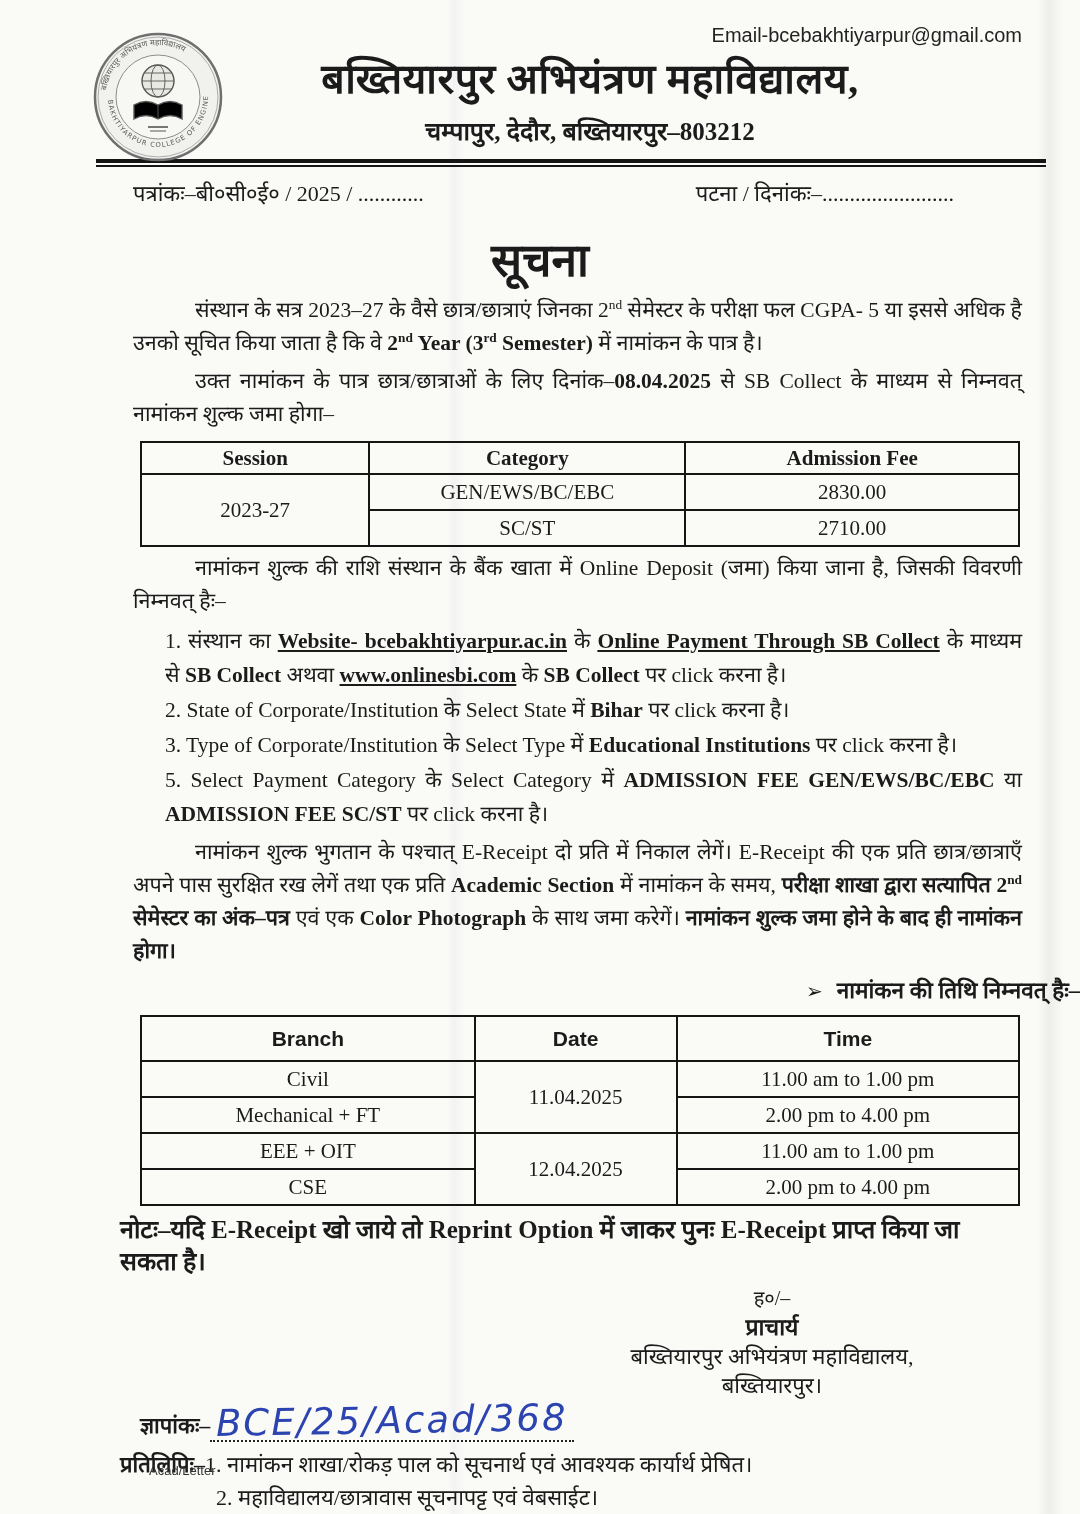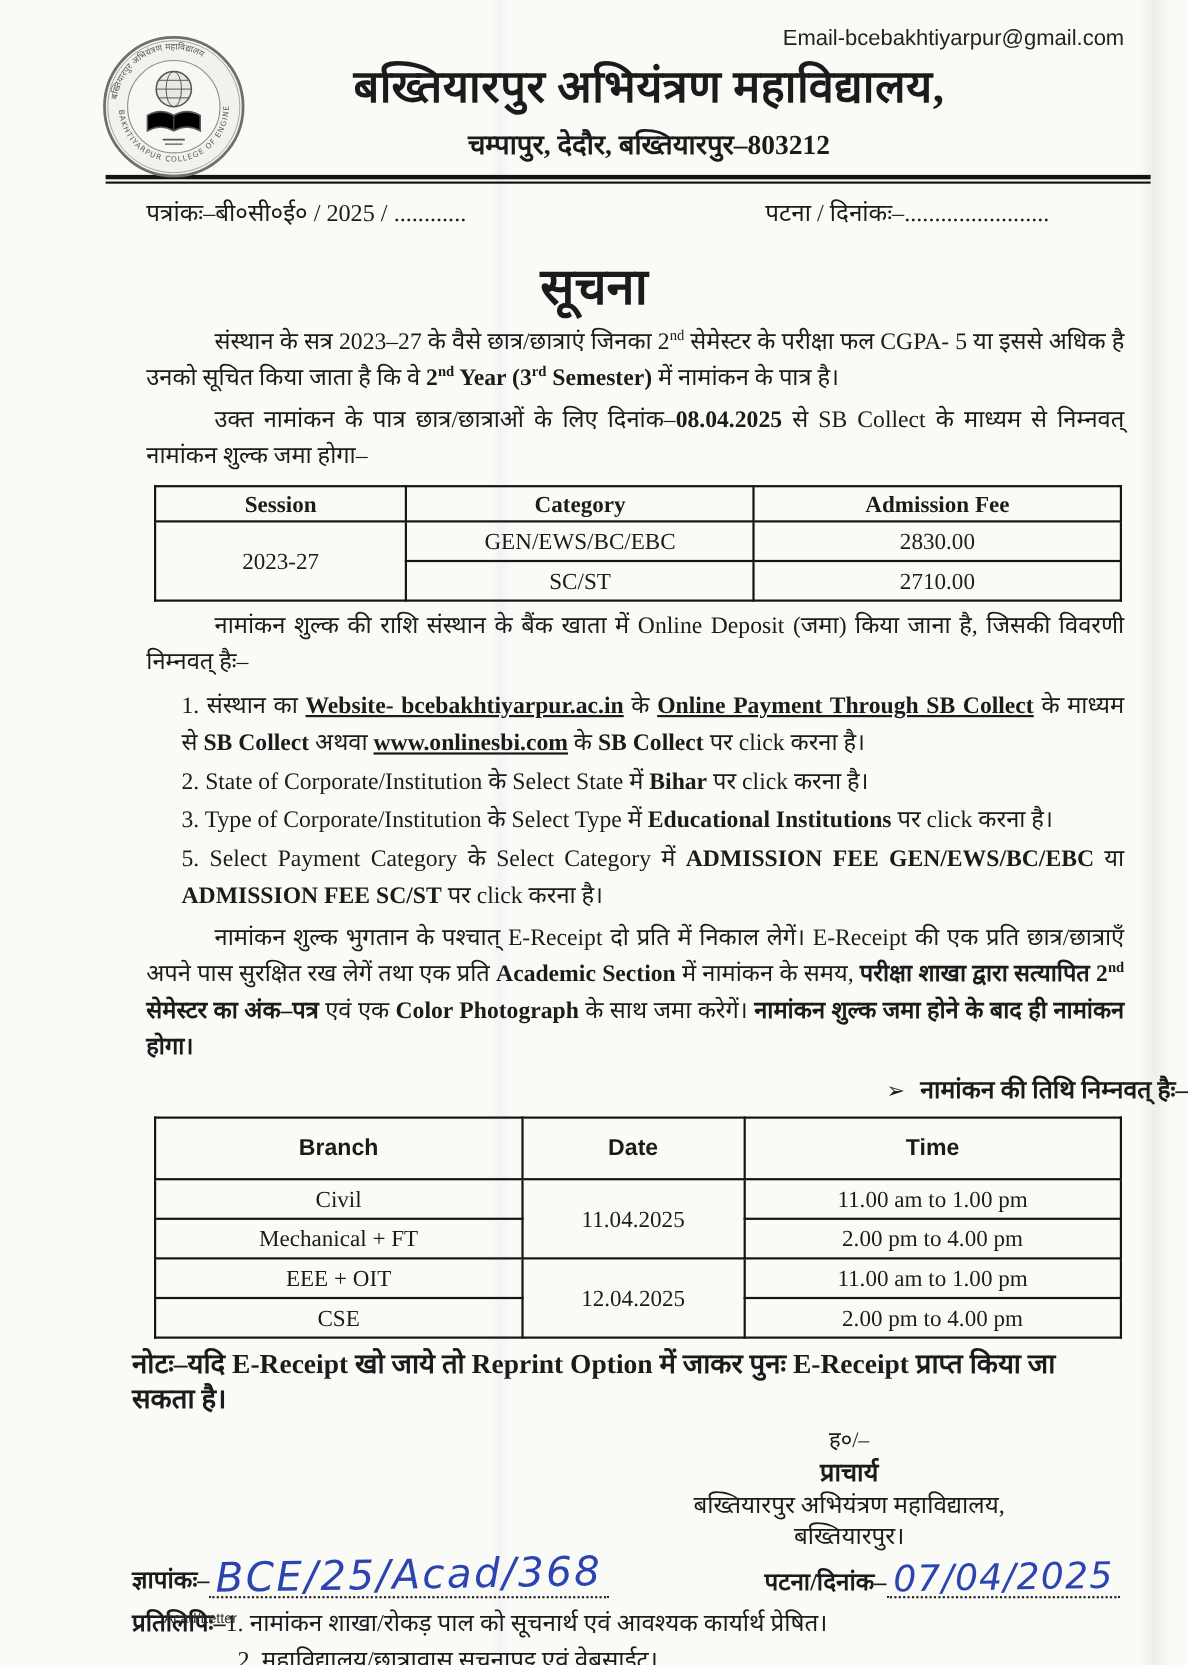--- a/index.html
+++ b/index.html
@@ -33,39 +33,39 @@
 
   .title { text-align:center; font-size:46px; font-weight:700; margin-top:20px; }
 
   .para { font-size:21.5px; line-height:33px; text-align:justify; margin:5px 58px 0 133px; text-indent:62px; }
 
   table { border-collapse:collapse; margin:10px 0 0 140px; width:880px; font-size:21px; text-align:center; }
   table, th, td { border:2px solid #151515; }
   th, td { padding:2px 4px; }
   .fee-table th { font-weight:700; height:32px; }
   .fee-table td { height:36px; }
-  .sched-table th { font-family:"Liberation Sans","DejaVu Sans",sans-serif; font-weight:700; height:56px; }
+  .sched-table th { font-family:"Liberation Sans","DejaVu Sans",sans-serif; font-weight:700; height:45px; }
   .sched-table td { height:36px; }
 
   .steps { margin:6px 58px 0 165px; font-size:21.5px; line-height:34px; text-align:justify; }
   .step { margin-top:1px; }
 
   .sched-heading { margin:6px 0 2px 168px; font-size:22.5px; font-weight:700;text-align:right; }
   .sched-heading .arrow { margin-right:14px; font-size:20px; }
 
   .note { margin:8px 58px 0 120px; font-size:25px; line-height:32px; }
 
   .sign-block { width:460px; margin:6px 78px 0 auto; text-align:center; font-size:22px; line-height:29px; }
   .sign-block .ho { font-size:20px; }
   .sign-block .post { font-weight:700; font-size:23px; }
 
   .hw { color:#2c44b0; font-family:"DejaVu Sans",sans-serif; font-style:italic; }
 
   .memo-row { display:flex; justify-content:space-between; align-items:flex-end; margin:2px 62px 0 120px; font-size:22px; }
-  .memo-row .label { font-weight:700; padding-bottom:4px; }
+  .memo-row .label { font-weight:700; padding-bottom:4px;margin-left:20px; }
   .dotted { display:inline-block; border-bottom:2.5px dotted #222; padding:0 6px 0 6px; }
   .hw-big { font-size:37px; line-height:38px; letter-spacing:2px; transform:rotate(-1deg); display:inline-block; }
   .hw-date { font-size:33px; line-height:34px; letter-spacing:1px; transform:rotate(-1deg); display:inline-block; }
 
   .copies { margin:6px 58px 0 120px; font-size:22px; line-height:33px; text-align:left; }
   .copies .second { margin-left:96px; }
 
   .sign2 { position:relative; margin-top:0; }
   .initials { display:block; font-size:30px; transform:rotate(-6deg); margin:0 60px 2px 0; }
 
@@ -198,23 +198,20 @@
     <div class="ho">ह०/–</div>
     <div class="post">प्राचार्य</div>
     <div>बख्तियारपुर अभियंत्रण महाविद्यालय,</div>
     <div>बख्तियारपुर।</div>
   </div>
 
   <div class="memo-row">
     <span>
       <span class="label">ज्ञापांकः–</span><span class="dotted"><span class="hw hw-big">BCE/25/Acad/368</span></span>
     </span>
-    <span>
-      <span class="label">पटना/दिनांक–</span><span class="dotted"><span class="hw hw-date">07/04/2025</span></span>
-    </span>
   </div>
 
   <div class="copies">
     <div><span class="b ">प्रतिलिपिः–</span><span class="">1. नामांकन शाखा/रोकड़ पाल को सूचनार्थ एवं आवश्यक कार्यार्थ प्रेषित।</span></div>
     <div class="second"><span class="">2. महाविद्यालय/छात्रावास सूचनापट्ट एवं वेबसाईट।</span></div>
   </div>
 
   <div class="sign-block sign2">
     <span class="hw initials">R.lu</span>
 

